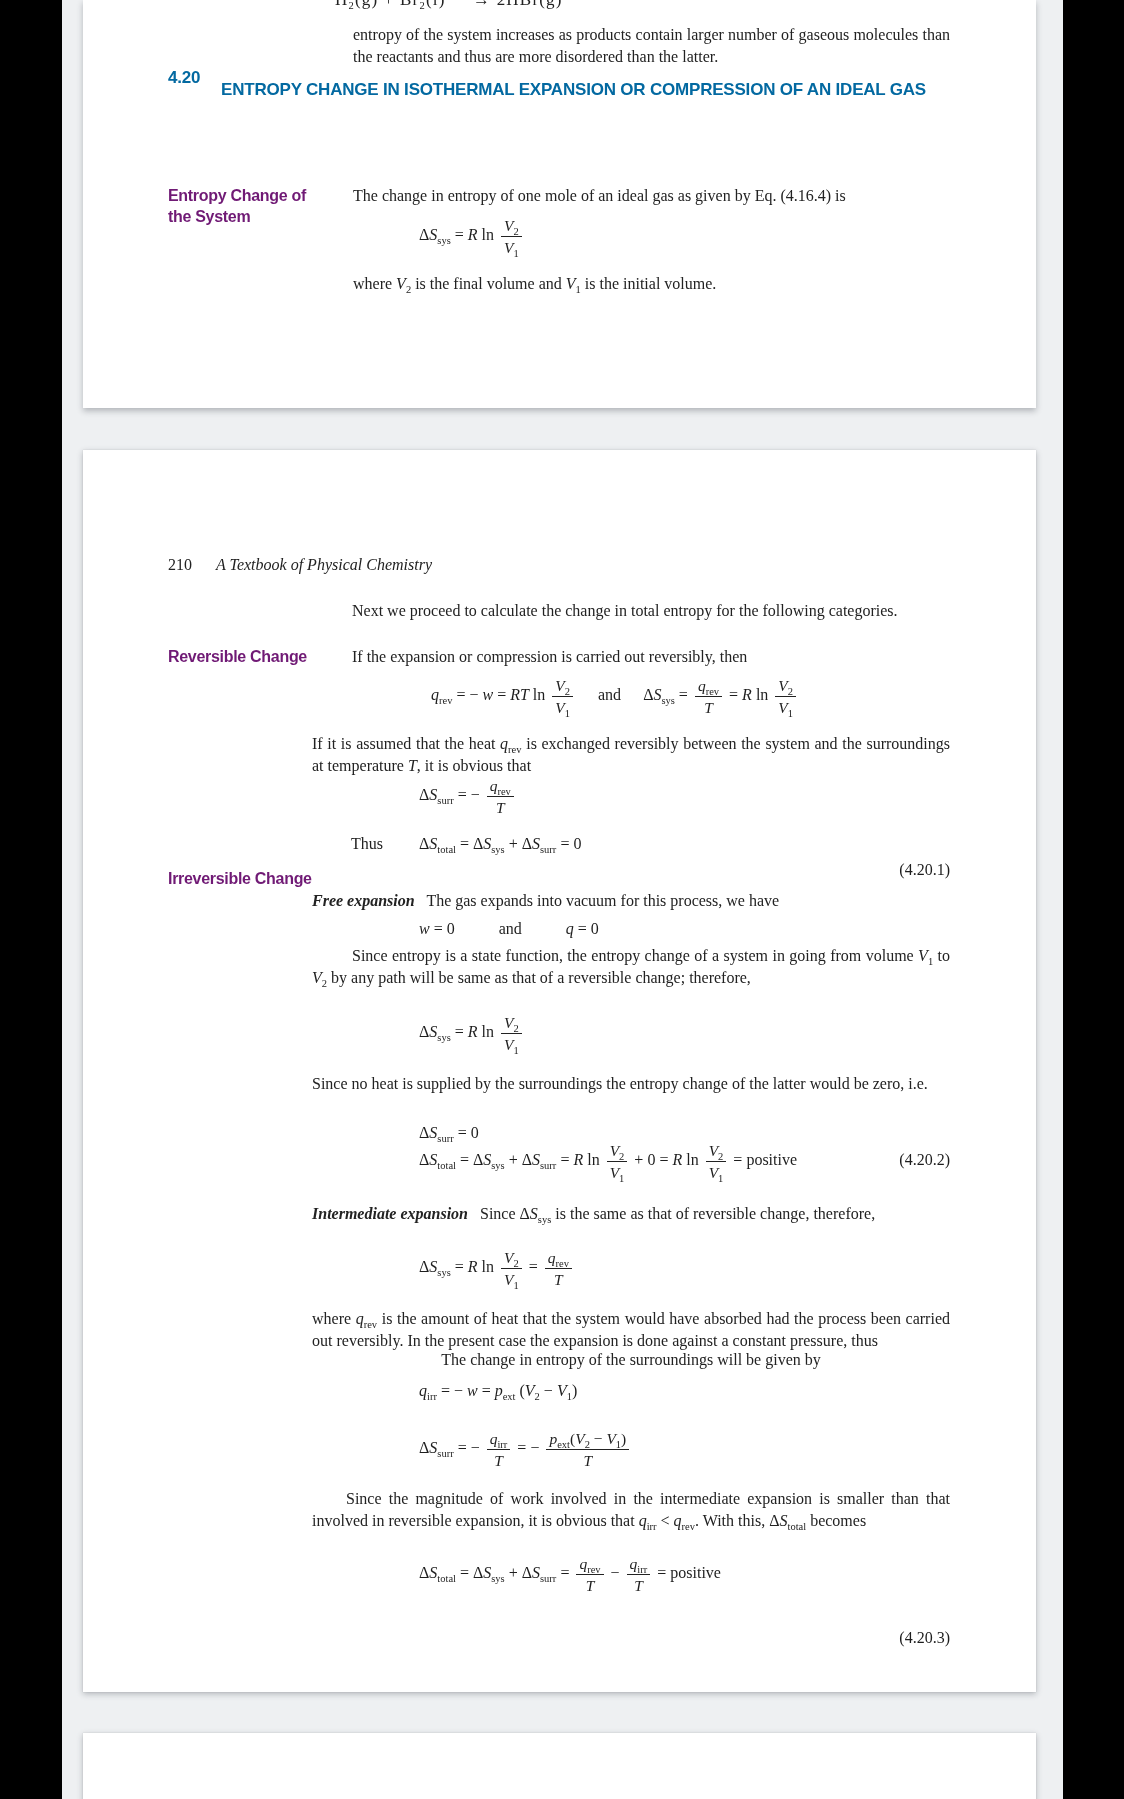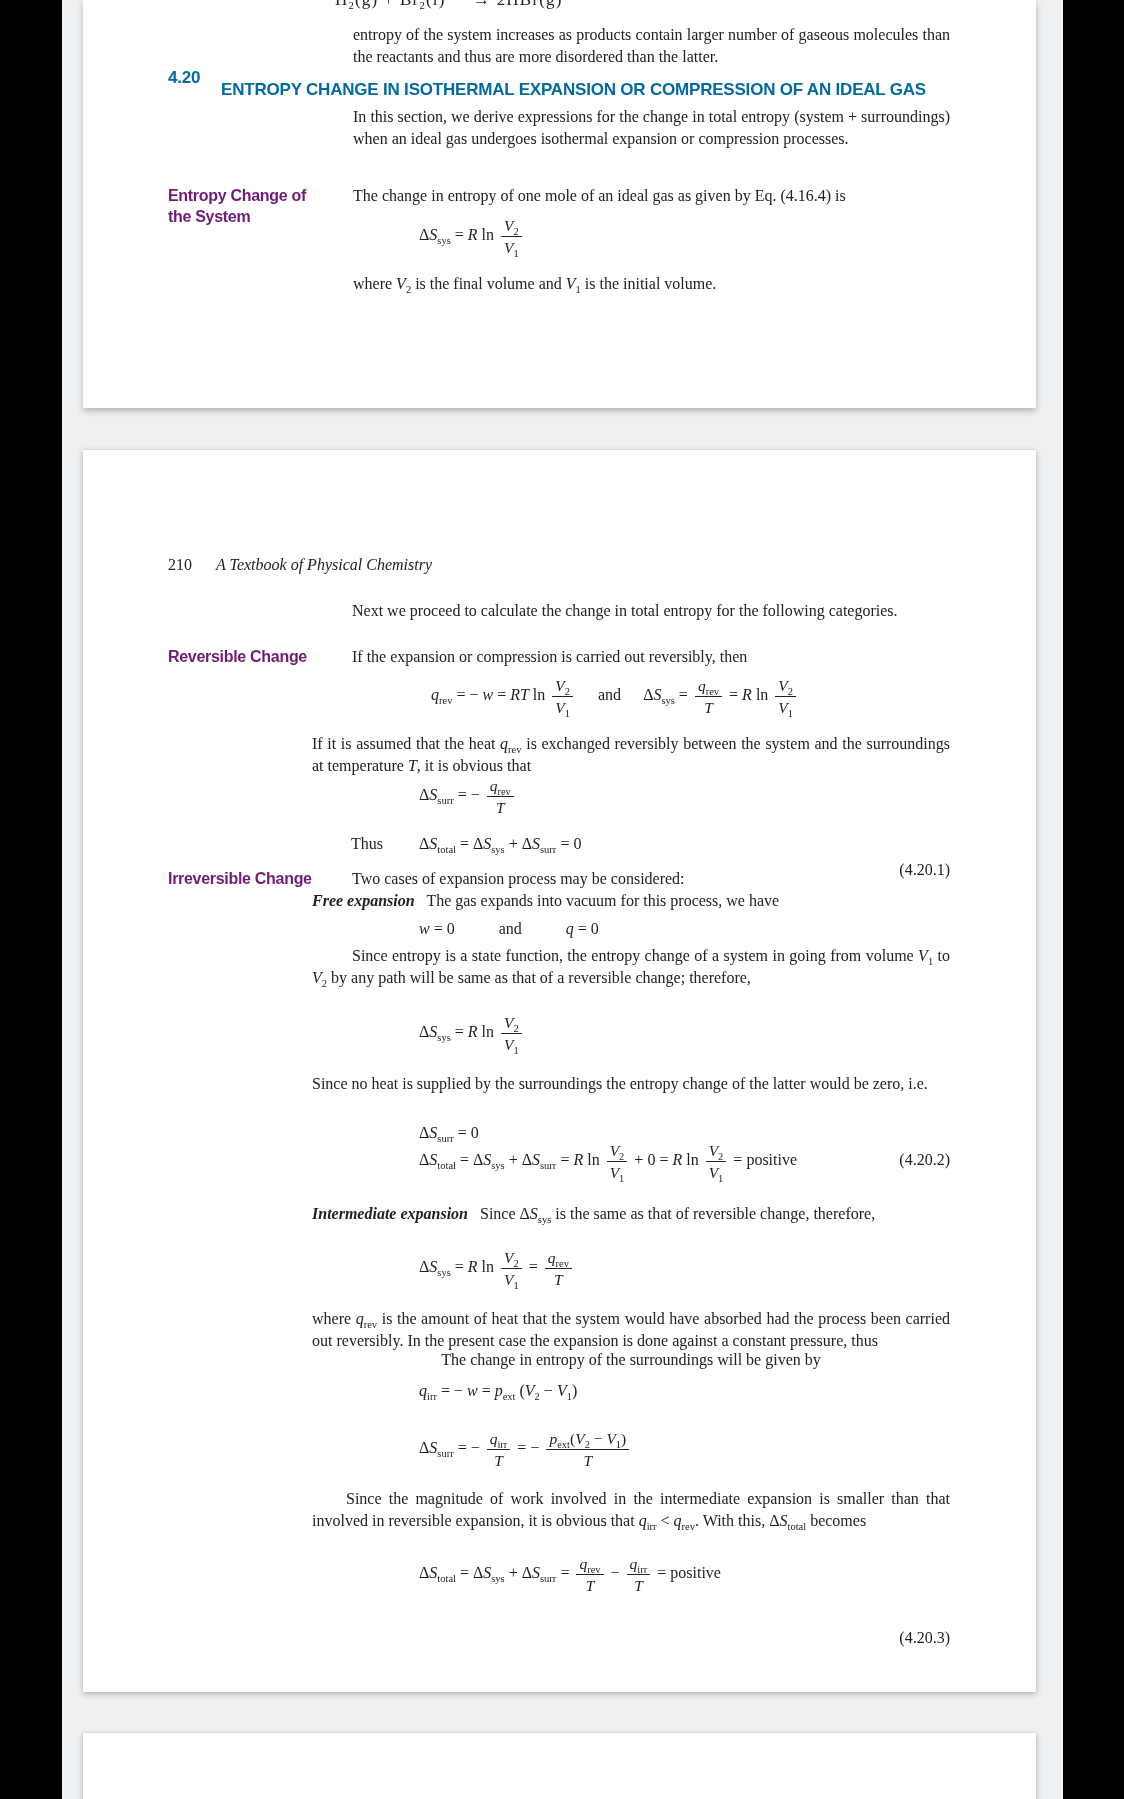--- a/index.html
+++ b/index.html
@@ -85,21 +85,20 @@
 <div class="side-bar" id="left-bar"></div>
 <div class="side-bar" id="right-bar"></div>
 
 <div id="canvas">
 
   <div class="page" id="page1">
     <div class="blk frag" style="top:-11px;">H<sub>2</sub>(g) + Br<sub>2</sub>(l) <sp></sp>→ 2HBr(g)</div>
     <div class="blk bt p1col" style="top:24px;">entropy of the system increases as products contain larger number of gaseous molecules than the reactants and thus are more disordered than the latter.</div>
     <div class="blk sec-num" style="left:85px;top:68px;">4.20</div>
     <div class="blk sec-title" style="left:138px;top:80px;">ENTROPY CHANGE IN ISOTHERMAL EXPANSION OR COMPRESSION OF AN IDEAL GAS</div>
-    <div class="blk bt p1col" style="top:106px;">In this section, we derive expressions for the change in total entropy (system + surroundings) when an ideal gas undergoes isothermal expansion or compression processes.</div>
     <div class="blk label" style="top:185px;">Entropy Change of the System</div>
     <div class="blk bt p1col single" style="top:185px;">The change in entropy of one mole of an ideal gas as given by Eq. (4.16.4) is</div>
     <div class="blk eq eqf" style="top:208px;">Δ<i>S</i><sub>sys</sub> = <i>R</i> ln <fr>
           <fn><i>V</i><sub>2</sub></fn>
           <fd><i>V</i><sub>1</sub></fd>
         </fr></div>
     <div class="blk bt p1col single" style="top:273px;">where <i>V</i><sub>2</sub> is the final volume and <i>V</i><sub>1</sub> is the initial volume.</div>
   </div>
 
   <div class="page" id="page2">
@@ -127,21 +126,20 @@
     <div class="blk eq eqf" style="top:318px;">Δ<i>S</i><sub>surr</sub> = − <fr>
           <fn><i>q</i><sub>rev</sub></fn>
           <fd><i>T</i></fd>
         </fr></div>
 
     <div class="blk bt single" style="left:268px;top:383px;">Thus</div>
     <div class="blk eq" style="top:383px;">Δ<i>S</i><sub>total</sub> = Δ<i>S</i><sub>sys</sub> + Δ<i>S</i><sub>surr</sub> = 0</div>
     <div class="blk eqnum" style="top:383px;margin-top:26px;">(4.20.1)</div>
 
     <div class="blk label" style="top:418px;">Irreversible Change</div>
-    <div class="blk bt p2col single" style="top:418px;text-indent:40px;">Two cases of expansion process may be considered:</div>
 
     <div class="blk bt p2col single" style="top:440px;"><b><i>Free expansion</i></b>&nbsp;&nbsp; The gas expands into vacuum for this process, we have</div>
 
     <div class="blk eq" style="top:468px;"><i>w</i> = 0<sp></sp><sp></sp>and<sp></sp><sp></sp><i>q</i> = 0</div>
 
     <div class="blk bt p2col indent" style="top:495px;">Since entropy is a state function, the entropy change of a system in going from volume <i>V</i><sub>1</sub> to <i>V</i><sub>2</sub> by any path will be same as that of a reversible change; therefore,</div>
 
     <div class="blk eq eqf" style="top:555px;">Δ<i>S</i><sub>sys</sub> = <i>R</i> ln <fr>
           <fn><i>V</i><sub>2</sub></fn>
           <fd><i>V</i><sub>1</sub></fd>

